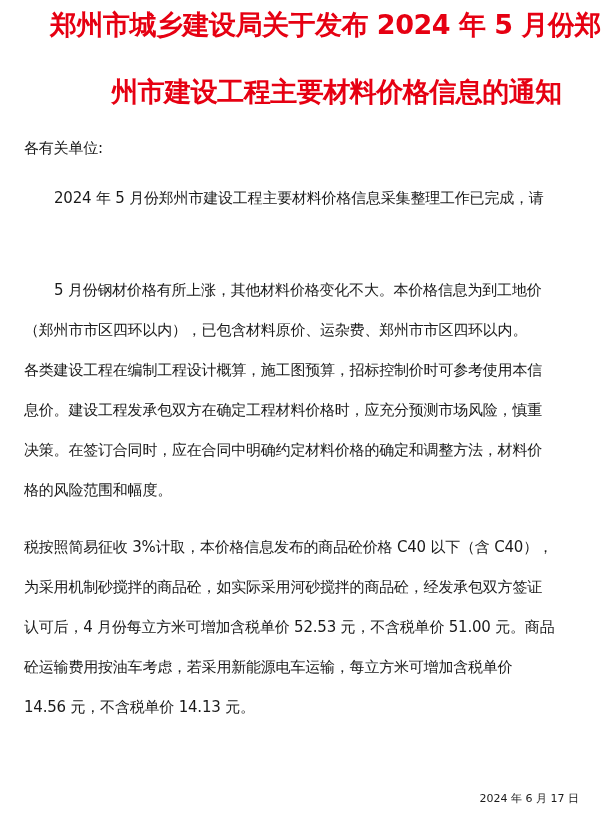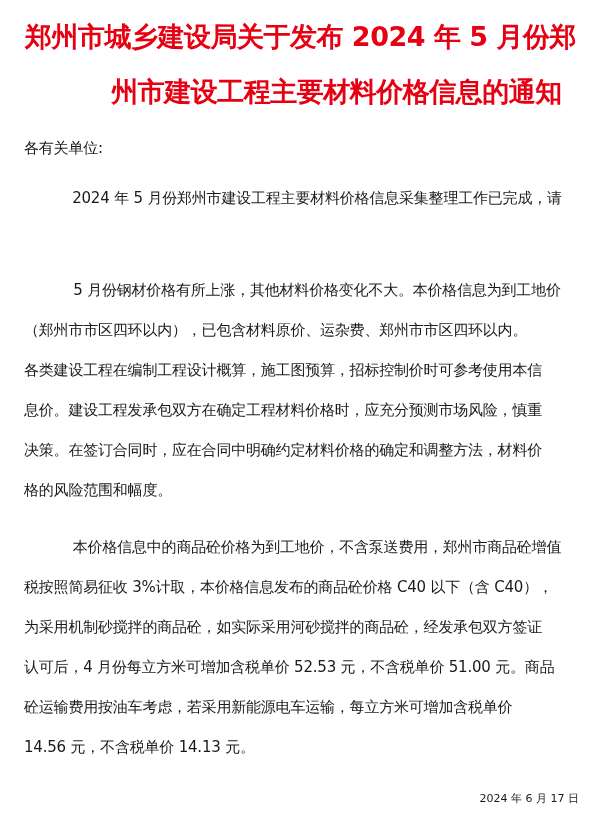--- a/index.html
+++ b/index.html
@@ -20,36 +20,36 @@
       left: 0;
       width: 601px;
       text-align: center;
       color: #e60012;
       font-weight: bold;
       font-size: 27px;
       letter-spacing: -0.5px;
       white-space: nowrap;
       line-height: 34px;
     }
-    .title.l1 { top: 20px; }
+    .title.l1 { top: 8px; text-align: right; }
     .title.l2 { top: 75px; padding-left: 36px; }
     .body-text {
       position: absolute;
       left: 24px;
       width: 556px;
       font-size: 15px;
       line-height: 40px;
       letter-spacing: -0.2px;
     }
     .salutation { top: 128px; }
     .p1 { top: 178px; }
     .p2 { top: 270px; }
     .p3 { top: 527px; }
     .line { display: block; white-space: nowrap; }
-    .line.indent { padding-left: 30px; text-align: center; }
+    .line.indent { padding-left: 30px; }
     .date {
       position: absolute;
       right: 22px;
       top: 788px;
       font-size: 11px;
       line-height: 22px;
       white-space: nowrap;
     }
   </style>
 </head>
@@ -68,21 +68,20 @@
   <div class="body-text p2">
     <span class="line indent">5 月份钢材价格有所上涨，其他材料价格变化不大。本价格信息为到工地价</span>
     <span class="line">（郑州市市区四环以内），已包含材料原价、运杂费、郑州市市区四环以内。</span>
     <span class="line">各类建设工程在编制工程设计概算，施工图预算，招标控制价时可参考使用本信</span>
     <span class="line">息价。建设工程发承包双方在确定工程材料价格时，应充分预测市场风险，慎重</span>
     <span class="line">决策。在签订合同时，应在合同中明确约定材料价格的确定和调整方法，材料价</span>
     <span class="line">格的风险范围和幅度。</span>
   </div>
 
   <div class="body-text p3">
-    <span class="line indent">本价格信息中的商品砼价格为到工地价，不含泵送费用，郑州市商品砼增值</span>
     <span class="line">税按照简易征收 3%计取，本价格信息发布的商品砼价格 C40 以下（含 C40），</span>
     <span class="line">为采用机制砂搅拌的商品砼，如实际采用河砂搅拌的商品砼，经发承包双方签证</span>
     <span class="line">认可后，4 月份每立方米可增加含税单价 52.53 元，不含税单价 51.00 元。商品</span>
     <span class="line">砼运输费用按油车考虑，若采用新能源电车运输，每立方米可增加含税单价</span>
     <span class="line">14.56 元，不含税单价 14.13 元。</span>
   </div>
 
   <div class="date">2024 年 6 月 17 日</div>
 </div>
 

